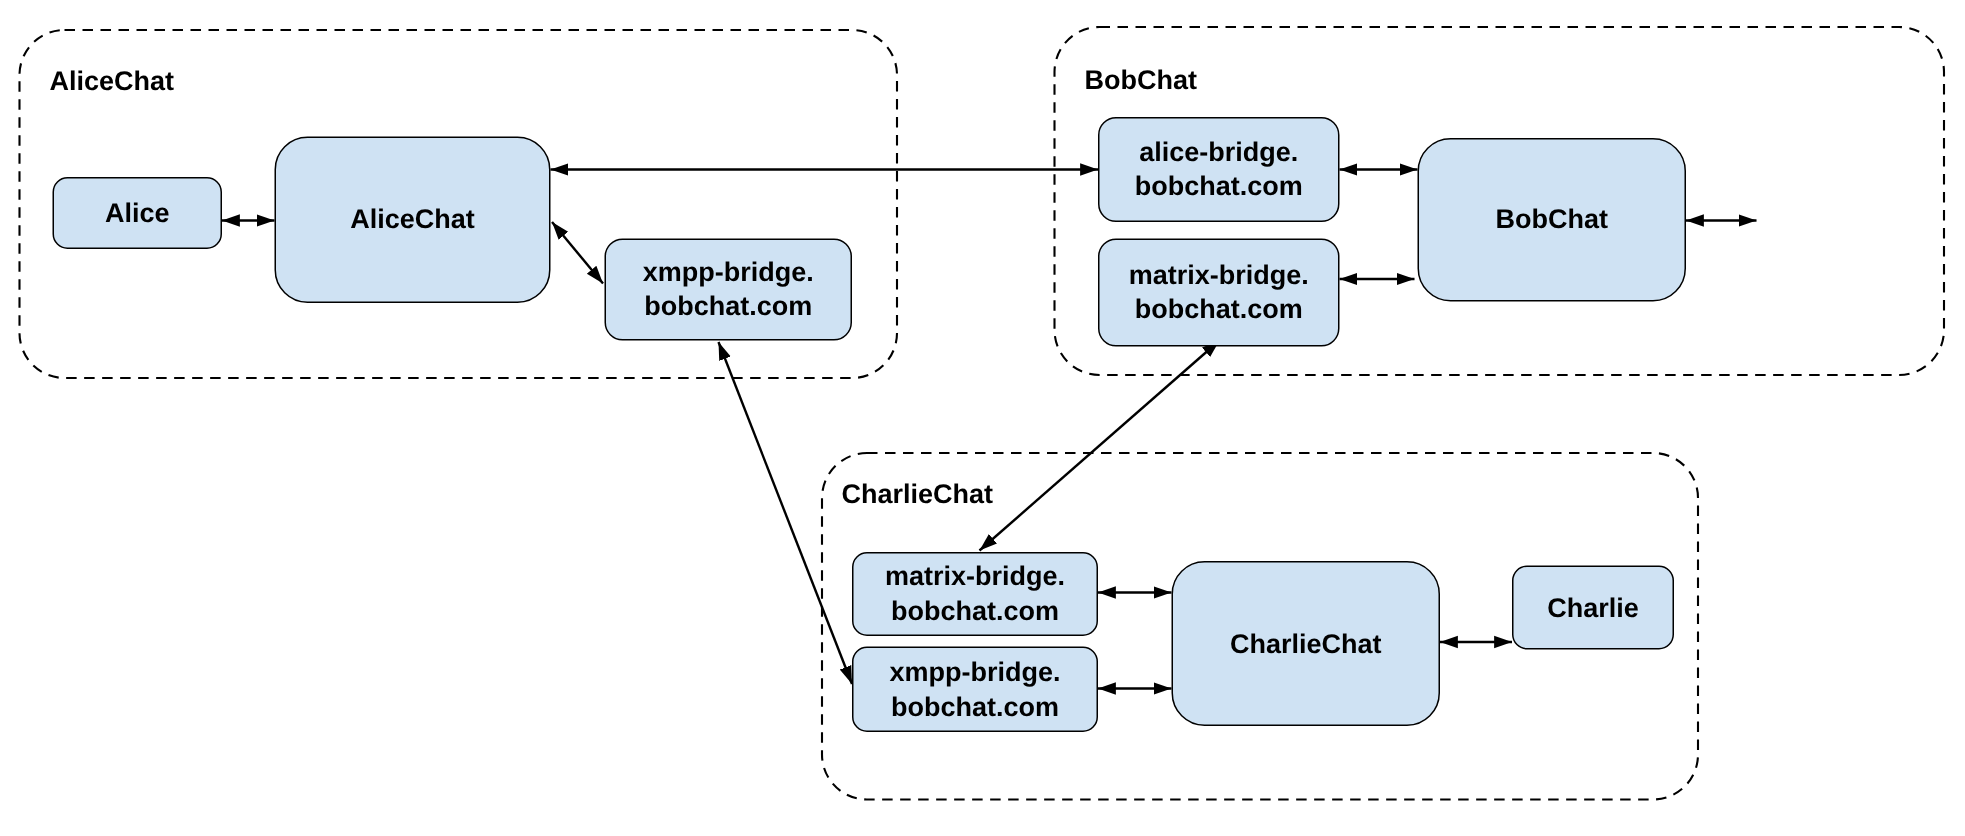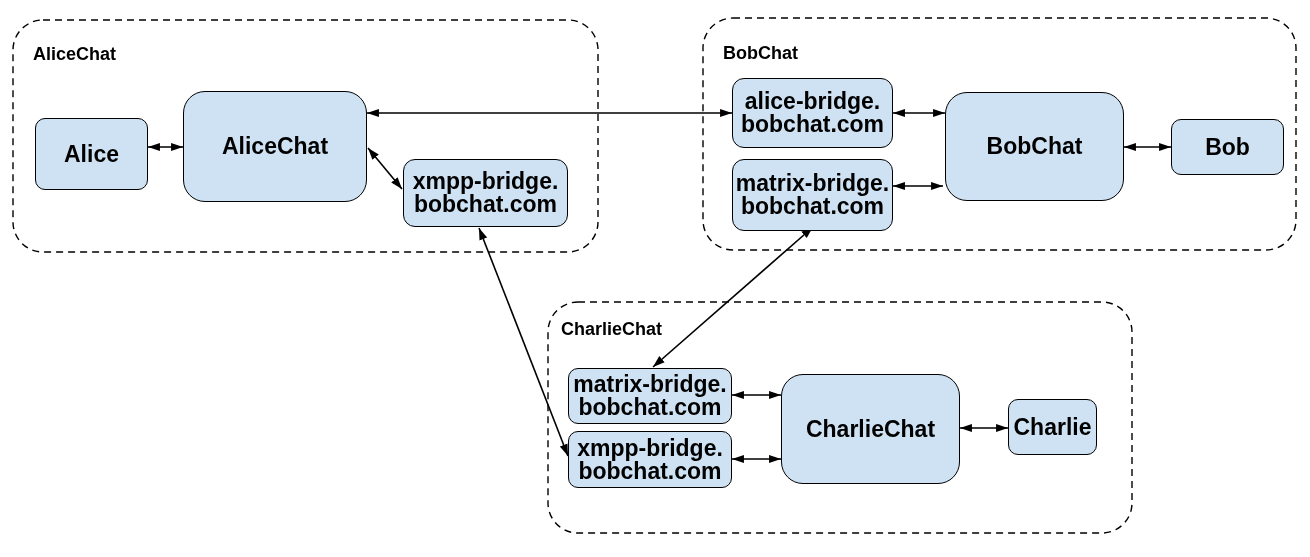--- a/index.html
+++ b/index.html
@@ -9,34 +9,34 @@
   }
   svg.wires{position:absolute;left:0;top:0;width:1310px;height:557px;}
   .group-rect{fill:none;stroke:#000000;stroke-width:1.4;stroke-dasharray:7 5;}
   .edge{stroke:#000000;stroke-width:1.6;}
   .group-label{
     position:absolute;font-weight:bold;font-size:18px;color:#000000;line-height:1;
   }
   .node{
     position:absolute;box-sizing:border-box;display:grid;place-items:center;
     background:#cfe2f3;border:1.5px solid #000000;color:#000000;
-    font-weight:bold;font-size:23px;line-height:23px;text-align:center;
+    font-weight:bold;font-size:18px;line-height:23px;text-align:center;
     white-space:pre-line;
   }
-  .n-alice      {left:35px;  top:118px; width:113px; height:72px;  border-radius:10px;}
+  .n-alice      {left:35px;  top:118px; width:113px; height:48px;  border-radius:10px;}
   .n-alicechat  {left:183px; top:91px;  width:184px; height:111px; border-radius:22px;}
   .n-axmpp      {left:403px; top:159px; width:165px; height:68px;  border-radius:12px;}
   .n-babridge   {left:732px; top:78px;  width:161px; height:70px;  border-radius:12px;}
   .n-bmbridge   {left:732px; top:159px; width:161px; height:72px;  border-radius:12px;}
   .n-bobchat    {left:945px; top:92px;  width:179px; height:109px; border-radius:22px;}
   .n-bob        {left:1171px;top:119px; width:113px; height:56px;  border-radius:10px;}
   .n-cmbridge   {left:568px; top:368px; width:164px; height:56px;  border-radius:10px;}
   .n-cxmpp      {left:568px; top:431px; width:164px; height:57px;  border-radius:10px;}
   .n-charliechat{left:781px; top:374px; width:179px; height:110px; border-radius:22px;}
-  .n-charlie    {left:1008px;top:399px; width:89px; height:56px;  border-radius:10px;}
+  .n-charlie    {left:1008px;top:377px; width:108px; height:56px;  border-radius:10px;}
   .gl-alice  {left:33px;  top:45px;}
   .gl-bob    {left:723px; top:44px;}
   .gl-charlie{left:561px; top:320px;}
 </style>
 </head>
 <body>
 
 <div class="canvas">
 
   <svg class="wires">
@@ -69,21 +69,20 @@
 
   <div class="node n-alice">Alice</div>
   <div class="node n-alicechat">AliceChat</div>
   <div class="node n-axmpp">xmpp-bridge.
 bobchat.com</div>
   <div class="node n-babridge">alice-bridge.
 bobchat.com</div>
   <div class="node n-bmbridge">matrix-bridge.
 bobchat.com</div>
   <div class="node n-bobchat">BobChat</div>
-  <div class="node n-bob">Bob</div>
   <div class="node n-cmbridge">matrix-bridge.
 bobchat.com</div>
   <div class="node n-cxmpp">xmpp-bridge.
 bobchat.com</div>
   <div class="node n-charliechat">CharlieChat</div>
   <div class="node n-charlie">Charlie</div>
 
 </div>
 
 </body></html>

